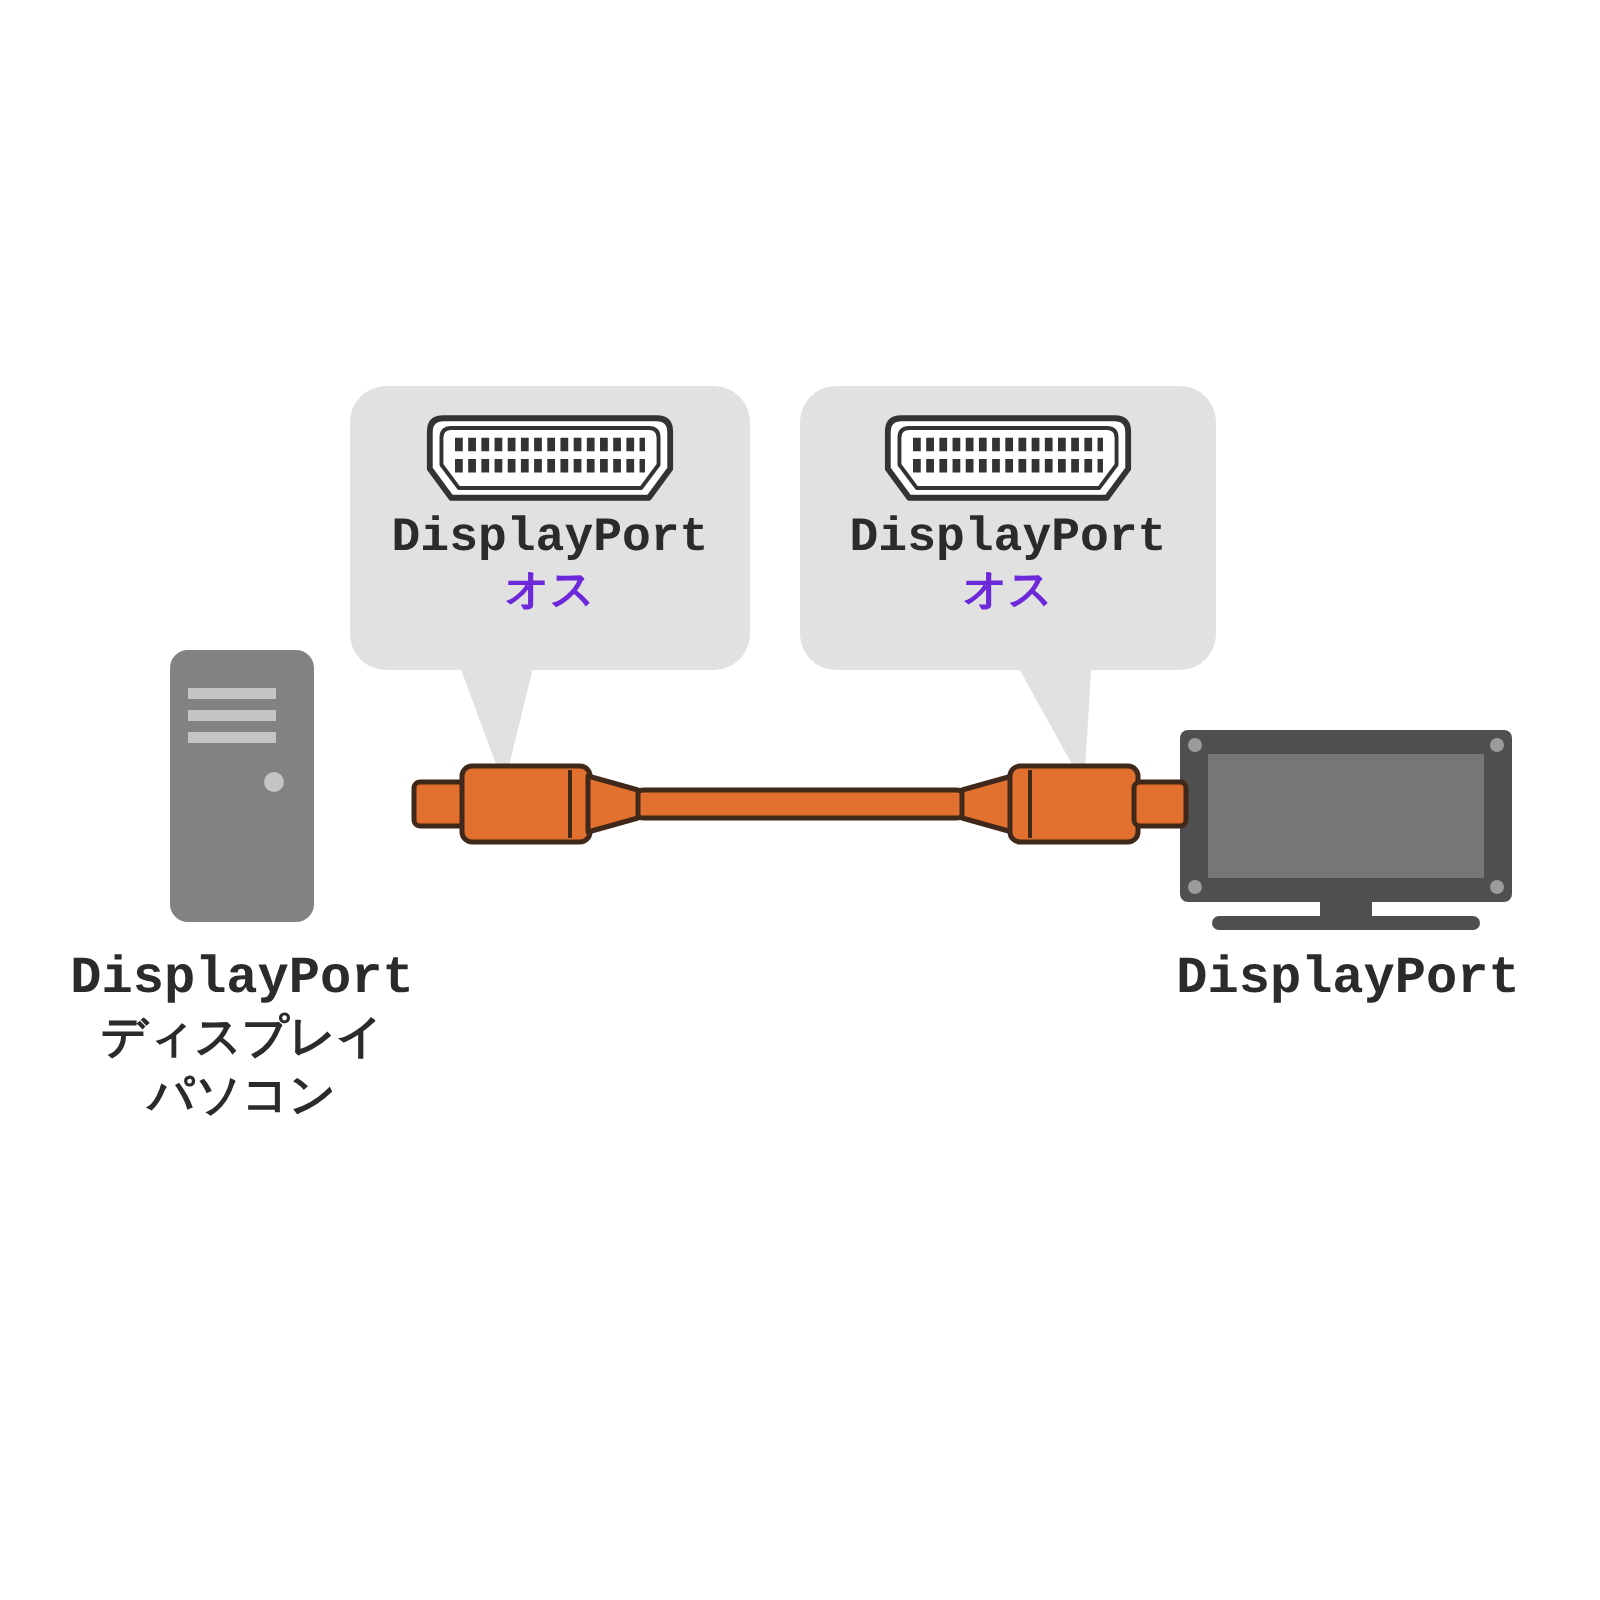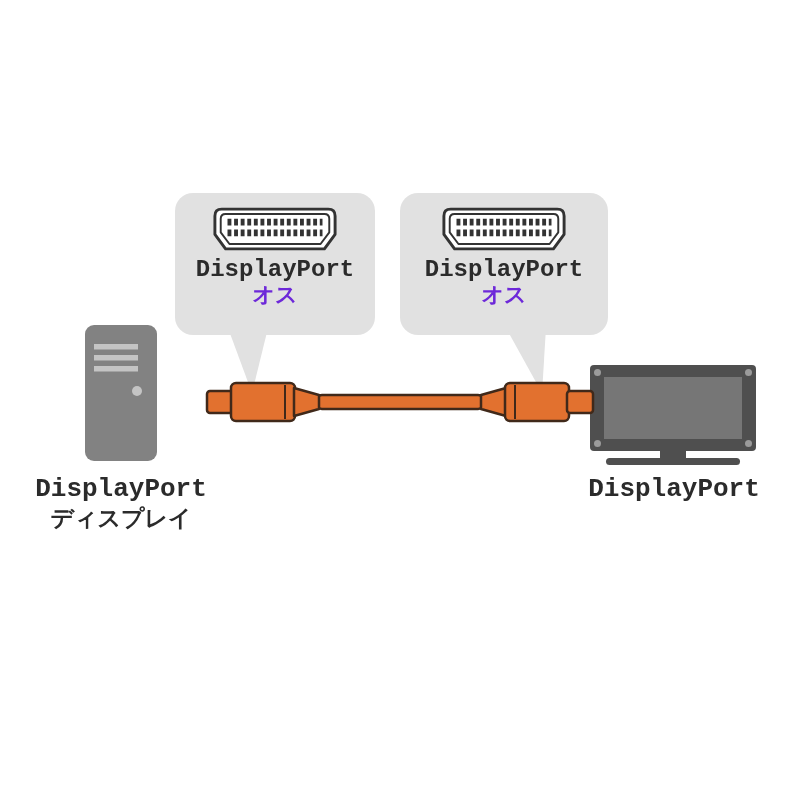--- a/index.html
+++ b/index.html
@@ -125,19 +125,20 @@
     <circle cx="160.5" cy="9.5" r="3.5" fill="#9b9b9b"></circle>
     <circle cx="9.5" cy="80.5" r="3.5" fill="#9b9b9b"></circle>
     <circle cx="160.5" cy="80.5" r="3.5" fill="#9b9b9b"></circle>
     <rect x="72" y="88" width="26" height="8" fill="#4f4f4f"></rect>
     <rect x="18" y="95" width="134" height="7" rx="3.5" fill="#4f4f4f"></rect>
   </svg>
 
   <div class="caption caption-left">
     <div class="cap-en">DisplayPort</div>
     <div class="cap-jp">ディスプレイ</div>
+    <div class="cap-jp">パソコン</div>
   </div>
 
   <div class="caption caption-right">
     <div class="cap-en">DisplayPort</div>
   </div>
 
 </div>
 
 </body></html>

